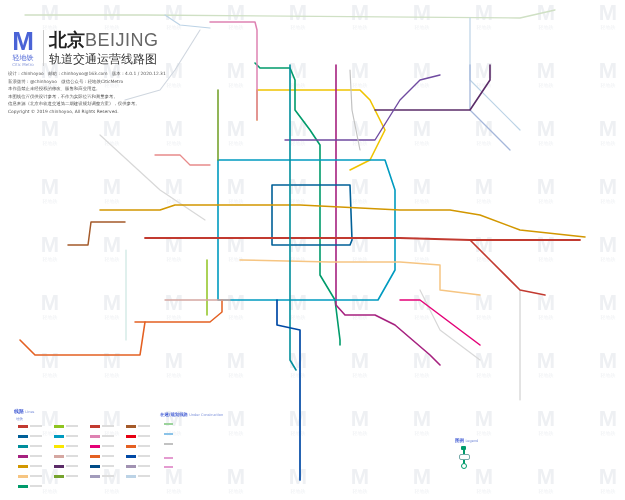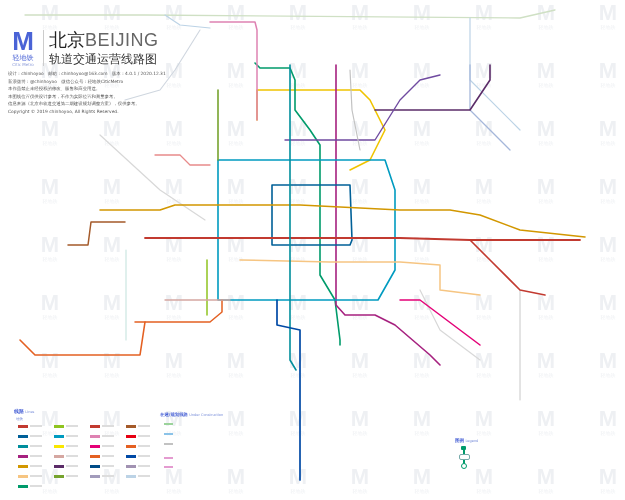--- a/index.html
+++ b/index.html
@@ -7,21 +7,21 @@
   .wm{position:absolute;color:#eef0f3;font-family:"Liberation Sans",sans-serif;font-weight:bold;font-size:22px;line-height:1;text-align:center;width:30px;}
   .wm small{display:block;font-size:5px;font-weight:normal;color:#eef0f3;margin-top:1px;}
   #map{position:absolute;left:0;top:0;}
   .header{position:absolute;left:8px;top:28px;width:190px;}
   .logo{position:absolute;left:0;top:0;width:30px;height:40px;text-align:center;}
   .logo .m{font-family:"Liberation Sans",sans-serif;font-weight:bold;font-size:26px;color:#4a63d6;line-height:26px;}
   .logo .cn{font-size:7px;color:#4a63d6;line-height:8px;}
   .logo .en{font-size:4px;color:#8a9ad8;line-height:5px;}
   .divider{position:absolute;left:35px;top:2px;width:1px;height:36px;background:#ccc;}
   .title{position:absolute;left:41px;top:0;white-space:nowrap;}
-  .title .cn{font-size:18px;font-weight:normal;color:#222;}
+  .title .cn{font-size:18px;font-weight:bold;color:#222;}
   .title .en{font-size:18px;color:#666;font-family:"Liberation Sans",sans-serif;letter-spacing:0.5px;}
   .subtitle{position:absolute;left:41px;top:23px;font-size:12px;color:#333;white-space:nowrap;}
   .meta{position:absolute;left:0;top:42px;font-size:4.4px;color:#555;line-height:7.6px;white-space:nowrap;}
   .legend{position:absolute;font-size:4px;color:#555;}
   .legend .hd{font-size:5px;color:#4a63d6;font-weight:bold;}
   .legend .sub{font-size:3.5px;color:#7a8fd9;}
   .lg-item{position:absolute;font-size:3.5px;color:#666;white-space:nowrap;}
   .lg-sw{display:inline-block;width:9px;height:2px;vertical-align:middle;margin-right:2px;}
 </style>
 </head>

